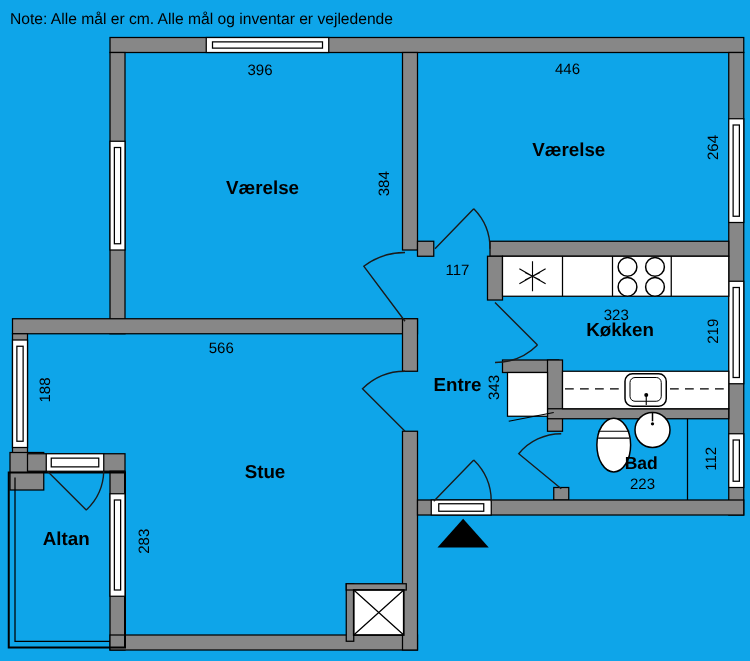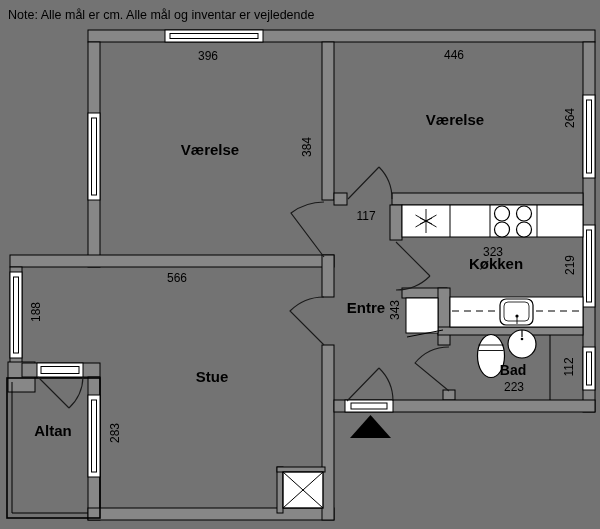--- a/index.html
+++ b/index.html
@@ -1,16 +1,16 @@
 <!DOCTYPE html>
 <html><head>
 <meta charset="utf-8">
 <style>
   html,body{margin:0;padding:0;background:#fff;}
-  #stage{position:relative;width:600px;height:529px;background:#737373;overflow:hidden;}
+  #stage{position:relative;width:600px;height:529px;background:#0ea5e9;overflow:hidden;}
   svg{display:block;}
   .wall{fill:#878787;stroke:#000;stroke-width:1;}
   .win{fill:#ffffff;stroke:#000;stroke-width:1;}
   .fix{fill:#ffffff;stroke:#000;stroke-width:1.2;}
   .arc{fill:none;stroke:#1a1a1a;stroke-width:1.1;}
   .thin{fill:none;stroke:#000;stroke-width:1;}
   .dash{fill:none;stroke:#000;stroke-width:1;stroke-dasharray:7 5;}
   text{font-family:"Liberation Sans",sans-serif;fill:#000;}
   .dim{font-size:12px;}
   .room{font-size:15px;font-weight:bold;}

